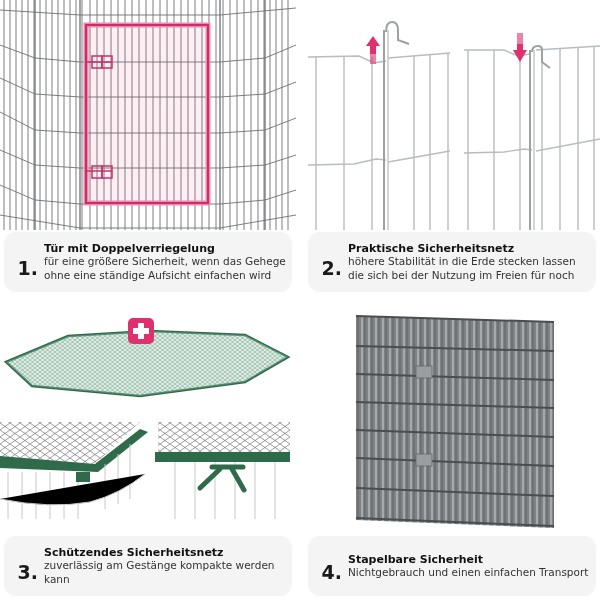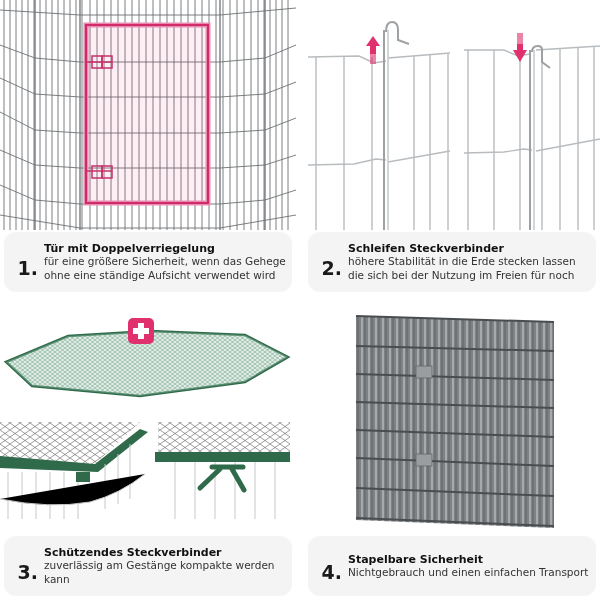--- a/index.html
+++ b/index.html
@@ -98,21 +98,21 @@
           <rect x="102" y="166" width="10" height="12"></rect>
         <line x1="86" y1="171" x2="112" y2="171"></line>
       </g>
     </g>
   </svg>
   <div class="caption">
     <div class="num">1.</div>
     <div class="txt">
       <div class="title">Tür mit Doppelverriegelung</div>
       <div>für eine größere Sicherheit, wenn das Gehege</div>
-      <div>ohne eine ständige Aufsicht verwendet wird</div>
+      <div>ohne eine ständige Aufsicht einfachen wird</div>
     </div>
   </div>
 </div>
 
 <div class="panel p2">
   <svg class="illus" viewBox="0 0 296 296">
     <g stroke="#b8bcbf" stroke-width="1.4" fill="none">
 
       <line x1="12" y1="57" x2="12" y2="230"></line>
         <line x1="40" y1="57" x2="40" y2="230"></line>
@@ -153,21 +153,21 @@
       <g>
         <rect x="213" y="33" width="6" height="18" fill="#e0306e" opacity="0.6"></rect>
         <rect x="213" y="44" width="6" height="8" fill="#e0306e"></rect>
         <polygon points="209,50 223,50 216,62" fill="#e0306e"></polygon>
       </g>
     </g>
   </svg>
   <div class="caption">
     <div class="num">2.</div>
     <div class="txt">
-      <div class="title">Schleifen Steckverbinder</div>
+      <div class="title">Praktische Sicherheitsnetz</div>
       <div>höhere Stabilität in die Erde stecken lassen</div>
       <div>die sich bei der Nutzung im Freien für noch</div>
     </div>
   </div>
 </div>
 
 <div class="panel p3">
   <svg class="illus" viewBox="0 0 296 296">
     <defs>
       <pattern id="mesh" width="5" height="4" patternUnits="userSpaceOnUse">
@@ -213,21 +213,21 @@
     </g>
     <g stroke="#2f6b4a" stroke-width="5" stroke-linecap="round">
       <line x1="212" y1="163" x2="243" y2="163"></line>
       <line x1="220" y1="165" x2="200" y2="184"></line>
       <line x1="232" y1="165" x2="244" y2="186"></line>
     </g>
   </svg>
   <div class="caption">
     <div class="num">3.</div>
     <div class="txt">
-      <div class="title">Schützendes Steckverbinder</div>
+      <div class="title">Schützendes Sicherheitsnetz</div>
       <div>zuverlässig am Gestänge kompakte werden kann</div>
     </div>
   </div>
 </div>
 
 <div class="panel p4">
   <svg class="illus" viewBox="0 0 296 296">
     <defs>
       <pattern id="bars" width="7" height="10" patternUnits="userSpaceOnUse">
         <rect width="7" height="10" fill="#7f8285"></rect>

